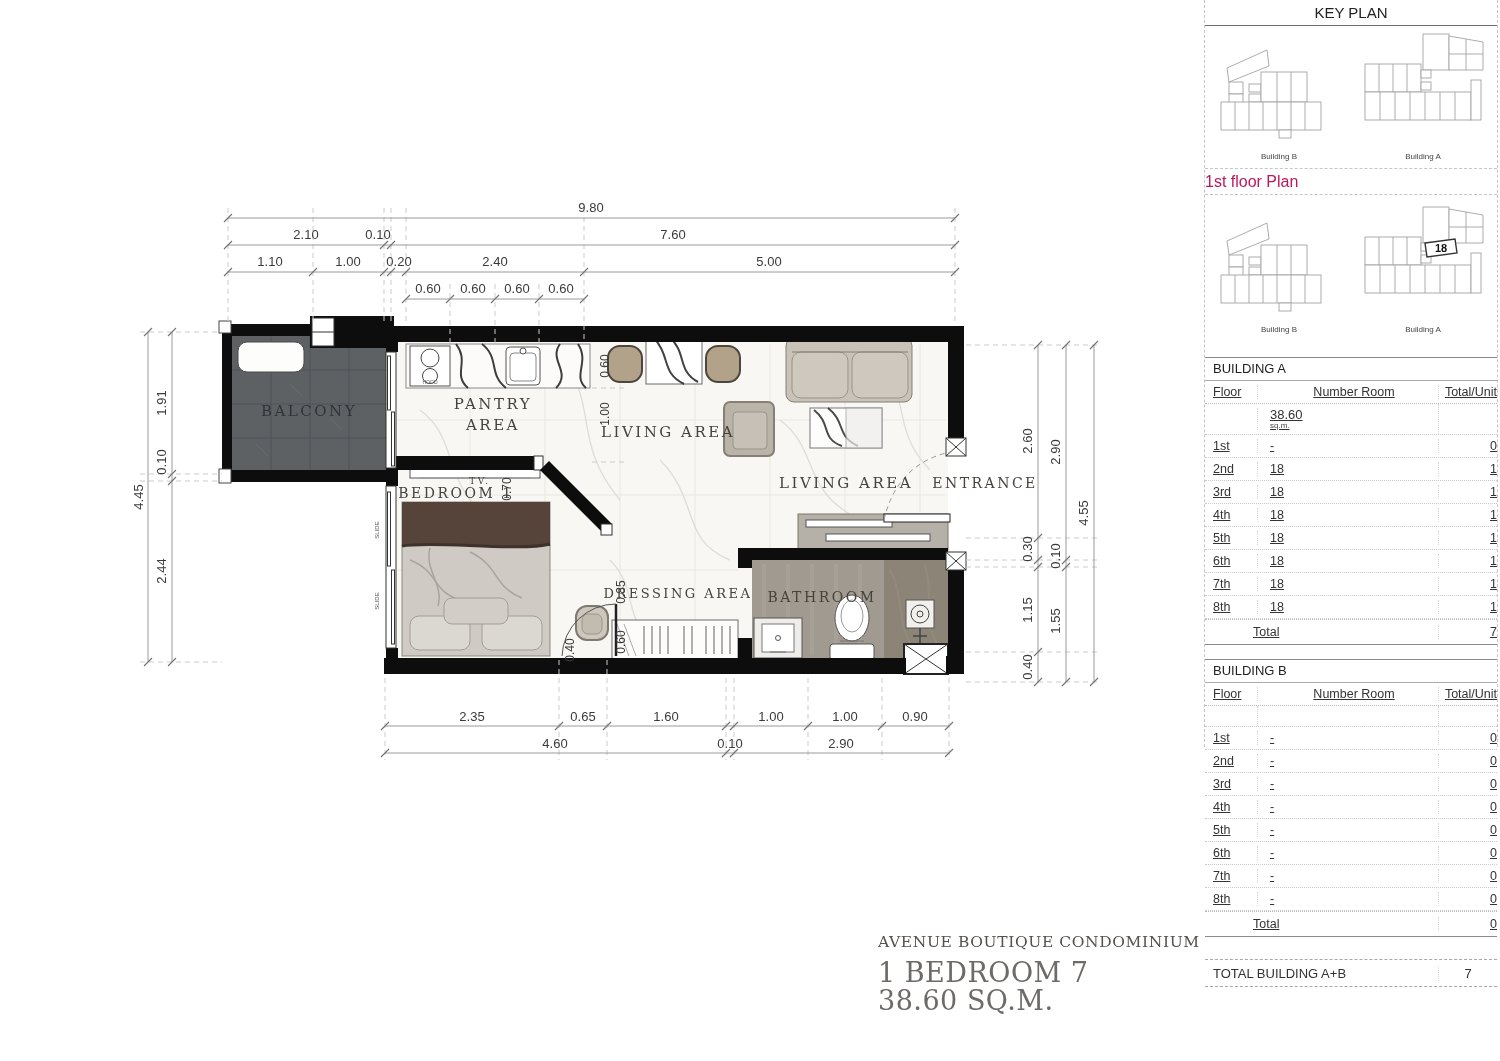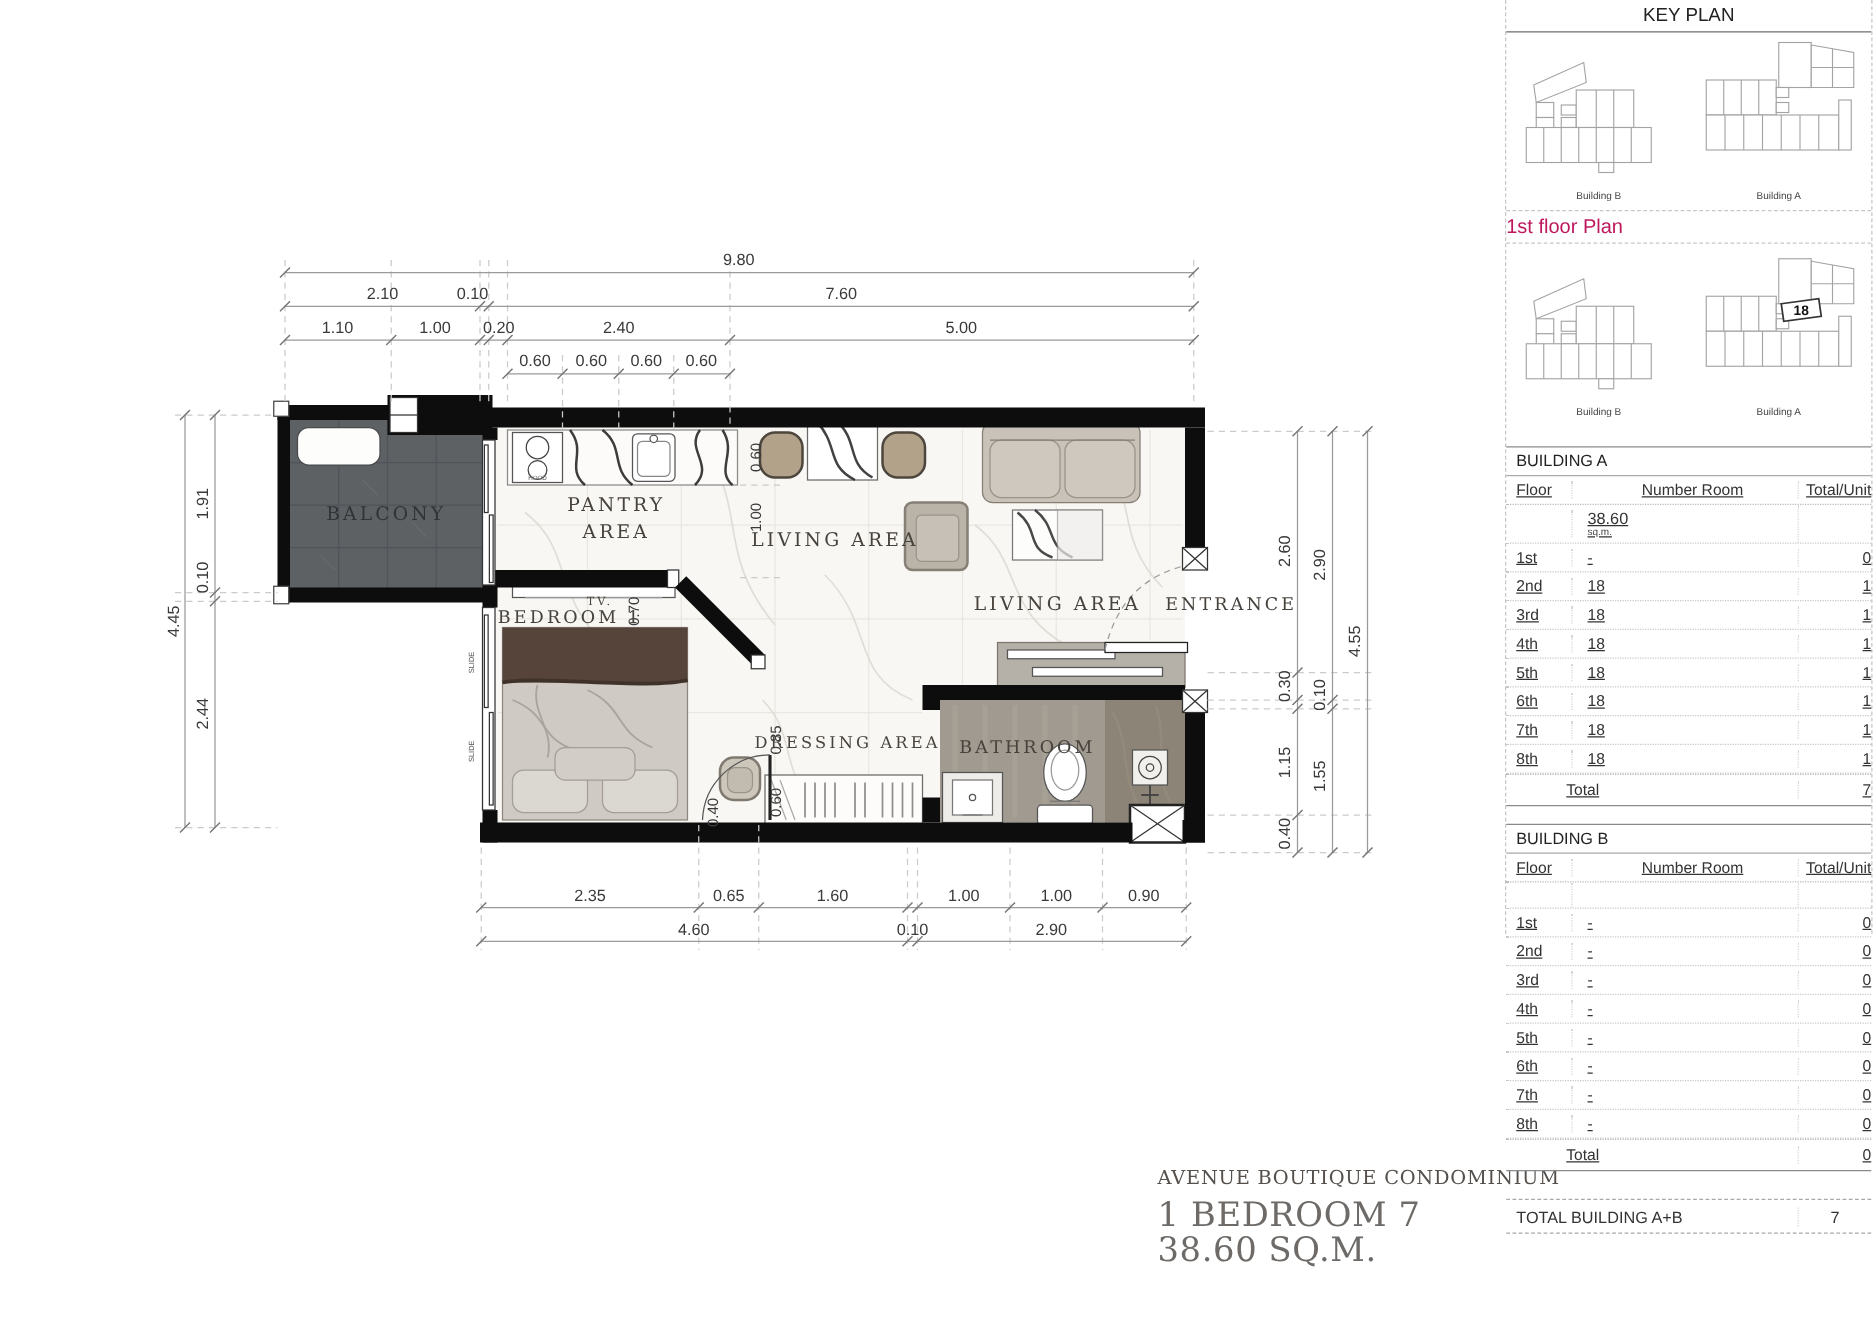--- a/index.html
+++ b/index.html
@@ -8,21 +8,21 @@
   .sheet{position:absolute;left:0;top:0;width:1500px;height:1061px;}
 
   
   .dim{font-family:"Liberation Sans",sans-serif;font-size:13px;fill:#3a3a3a;}
   .dimsm{font-family:"Liberation Sans",sans-serif;font-size:12px;fill:#3a3a3a;}
   .room{font-family:"DejaVu Serif",serif;fill:#47423c;letter-spacing:2.5px;}
   .room-dark{font-family:"DejaVu Serif",serif;fill:#303437;letter-spacing:2.5px;}
   .micro{font-family:"Liberation Sans",sans-serif;fill:#555;}
 
   
-  .titleblock{position:absolute;left:878px;top:933px;font-family:"DejaVu Serif",serif;margin-left:48px;}
+  .titleblock{position:absolute;left:878px;top:933px;font-family:"DejaVu Serif",serif;}
   .tb-project{font-size:15.5px;letter-spacing:.6px;color:#55504c;margin:0 0 8px 0;}
   .tb-big{font-size:27px;line-height:1.02;letter-spacing:.5px;color:#6d6a67;}
 
   
   .sidebar{position:absolute;left:1204px;top:0;width:292px;height:747px;
            border-left:1px dashed #c6c6c6;border-right:1px dashed #c6c6c6;
            color:#333;}
   .kp-title{height:25px;line-height:25px;text-align:center;font-size:15px;color:#222;
             border-bottom:1px solid #6e6e6e;}
   .kp-draw{height:142px;position:relative;}

